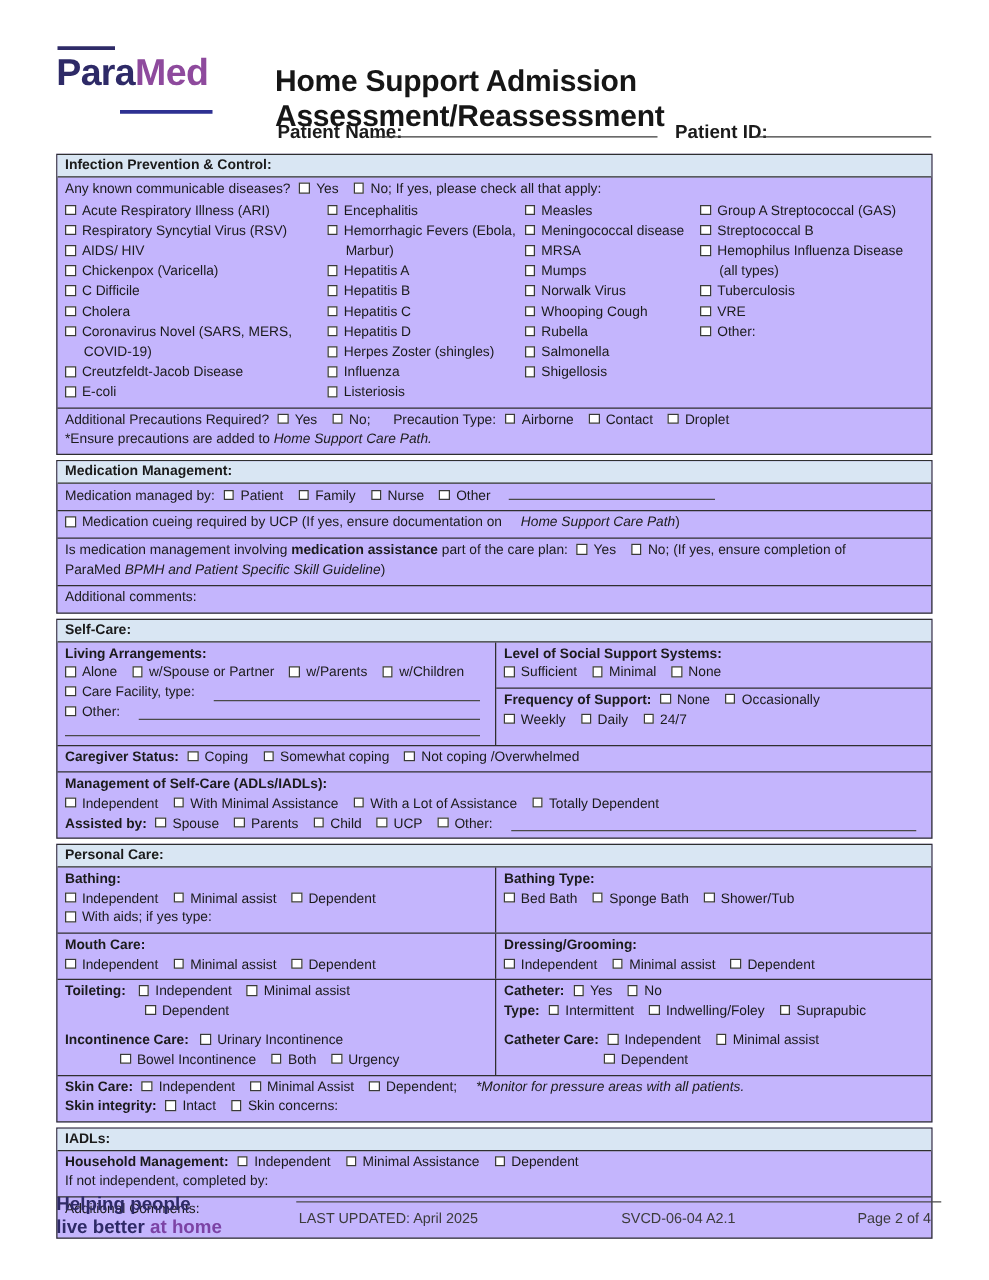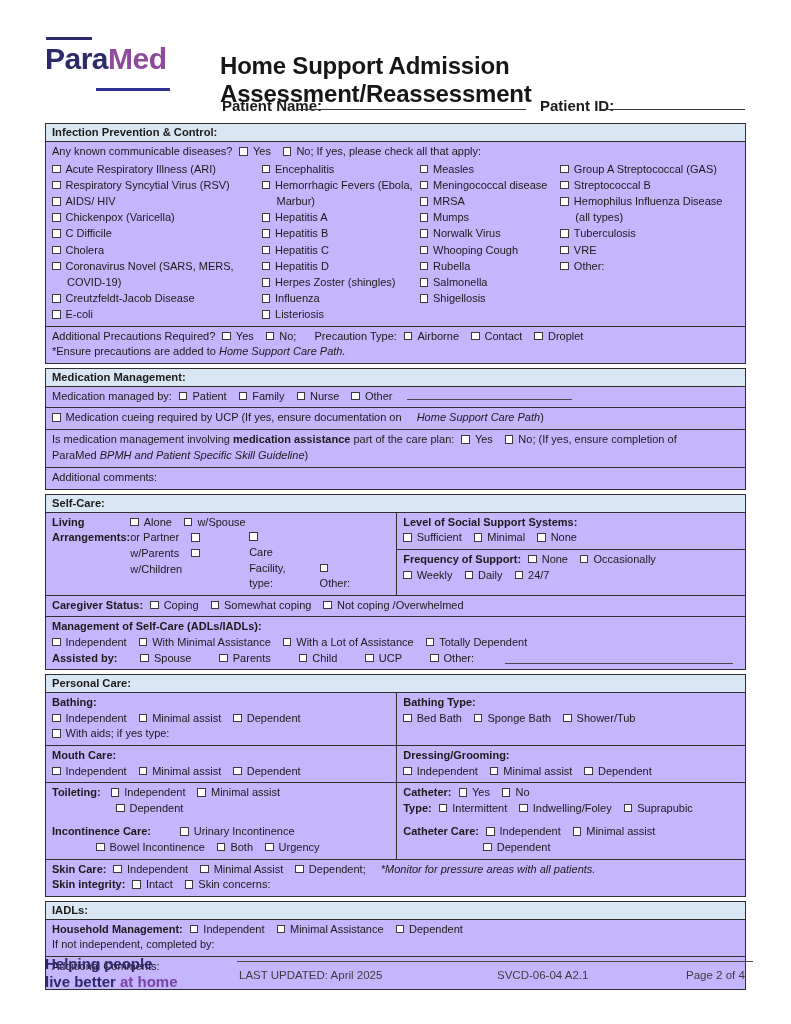--- a/index.html
+++ b/index.html
@@ -25,21 +25,21 @@
   .pline1{left:298px; width:228px;}
   .pline2{left:602px; width:143px;}
 
   
   .tables{position:absolute; left:45px; top:123px; width:701px;}
   .tbl{border:1.3px solid var(--bd); margin-bottom:4px; background:#c4b5fd;}
   .sect-h{background:var(--hdr-bg); font-weight:bold; padding:2px 6px 3px 6px; border-bottom:1.3px solid var(--bd); font-size:11.2px;}
   .row{padding:2px 6px 3px 6px;}
   .row + .row{border-top:1.1px solid var(--bd);}
   .line{line-height:15.6px; white-space:normal;}
-  .flexline{display:flex; align-items:flex-end;gap:16px;}
+  .flexline{display:flex; align-items:flex-end;}
   .seg{white-space:pre-wrap;}
   .t.b{font-weight:bold;}
   .t.i{font-style:italic;}
   .cb{display:inline-block; width:8.5px; height:8.5px; border:1.2px solid #3a3a3a; margin-right:5px; vertical-align:-0.5px; background:#fff;}
   .cbwrap{margin-right:12px; white-space:pre-wrap;}
   .blank{display:inline-block; border-bottom:1.1px solid #4a4a4a; height:11px;}
   .segfill{flex:1; display:flex;}
   .segfill .blank{flex:1; margin-bottom:2px; margin-right:6px;}
 
   
@@ -52,21 +52,21 @@
   .ditem{padding-left:15px; text-indent:-15px;}
 
   
   .two{display:flex; padding:0;}
   .cell{padding:2px 6px 3px 6px;}
   .cell.left{width:50.1%;}
   .cell.right{width:49.9%; border-left:1.1px solid var(--bd);}
   .cell.nopad{padding:0; display:flex; flex-direction:column;}
   .sub{padding:2px 6px 3px 6px;}
   .sub.bt{border-top:1.1px solid var(--bd); flex:1;}
-  .living-cell{min-height:82px; display:flex; flex-direction:row; justify-content:space-between;}
+  .living-cell{min-height:82px; display:flex; flex-direction:column; justify-content:flex-start;}
   .grp + .grp{margin-top:8px;}
   .toilet-row{min-height:64px;}
   .iadl-comments{min-height:33px;}
   .med-assist{padding-bottom:4px;}
 
   
   .tagline{position:absolute; left:45px; top:955px; font-size:15px; font-weight:bold; line-height:18px; color:var(--navy);}
   .tagline .at-home{color:var(--tag-purple);}
   .foot-rule{position:absolute; left:237px; top:961px; width:516px; border-top:1.6px solid #4a4a4a;}
   .foot-text{position:absolute; top:969px; font-size:11.5px; color:#3c3c3c;}
@@ -234,21 +234,21 @@
           <div class="line"><span class="seg cbwrap"><span class="cb"></span><span class="t">Independent</span></span><span class="seg cbwrap"><span class="cb"></span><span class="t">Minimal assist</span></span><span class="seg cbwrap"><span class="cb"></span><span class="t">Dependent</span></span></div>
         </div>
       </div>
       <div class="row two toilet-row">
         <div class="cell left">
           <div class="grp">
             <div class="line"><span class="seg"><span class="t b">Toileting:  </span></span><span class="seg cbwrap" style="margin-left: 4px;"><span class="cb"></span><span class="t">Independent</span></span><span class="seg cbwrap"><span class="cb"></span><span class="t">Minimal assist</span></span></div>
             <div class="line"><span class="seg cbwrap" style="margin-left: 64px;"><span class="cb"></span><span class="t">Dependent</span></span></div>
           </div>
           <div class="grp">
-            <div class="line"><span class="seg"><span class="t b">Incontinence Care:   </span></span><span class="seg cbwrap" style="margin-left: 20px;"><span class="cb"></span><span class="t">Urinary Incontinence</span></span></div>
+            <div class="line"><span class="seg"><span class="t b">Incontinence Care:   </span></span><span class="seg cbwrap" style="margin-left: 0;"><span class="cb"></span><span class="t">Urinary Incontinence</span></span></div>
             <div class="line"><span class="seg cbwrap" style="margin-left: 44px;"><span class="cb"></span><span class="t">Bowel Incontinence</span></span><span class="seg cbwrap"><span class="cb"></span><span class="t">Both</span></span><span class="seg cbwrap"><span class="cb"></span><span class="t">Urgency</span></span></div>
           </div>
         </div>
         <div class="cell right">
           <div class="grp">
             <div class="line"><span class="seg"><span class="t b">Catheter: </span></span><span class="seg cbwrap" style="margin-left: 4px;"><span class="cb"></span><span class="t">Yes</span></span><span class="seg cbwrap"><span class="cb"></span><span class="t">No</span></span></div>
             <div class="line"><span class="seg"><span class="t b">Type: </span></span><span class="seg cbwrap" style="margin-left: 4px;"><span class="cb"></span><span class="t">Intermittent</span></span><span class="seg cbwrap"><span class="cb"></span><span class="t">Indwelling/Foley</span></span><span class="seg cbwrap"><span class="cb"></span><span class="t">Suprapubic</span></span></div>
           </div>
           <div class="grp">
             <div class="line"><span class="seg"><span class="t b">Catheter Care: </span></span><span class="seg cbwrap" style="margin-left: 4px;"><span class="cb"></span><span class="t">Independent</span></span><span class="seg cbwrap"><span class="cb"></span><span class="t">Minimal assist</span></span></div>

